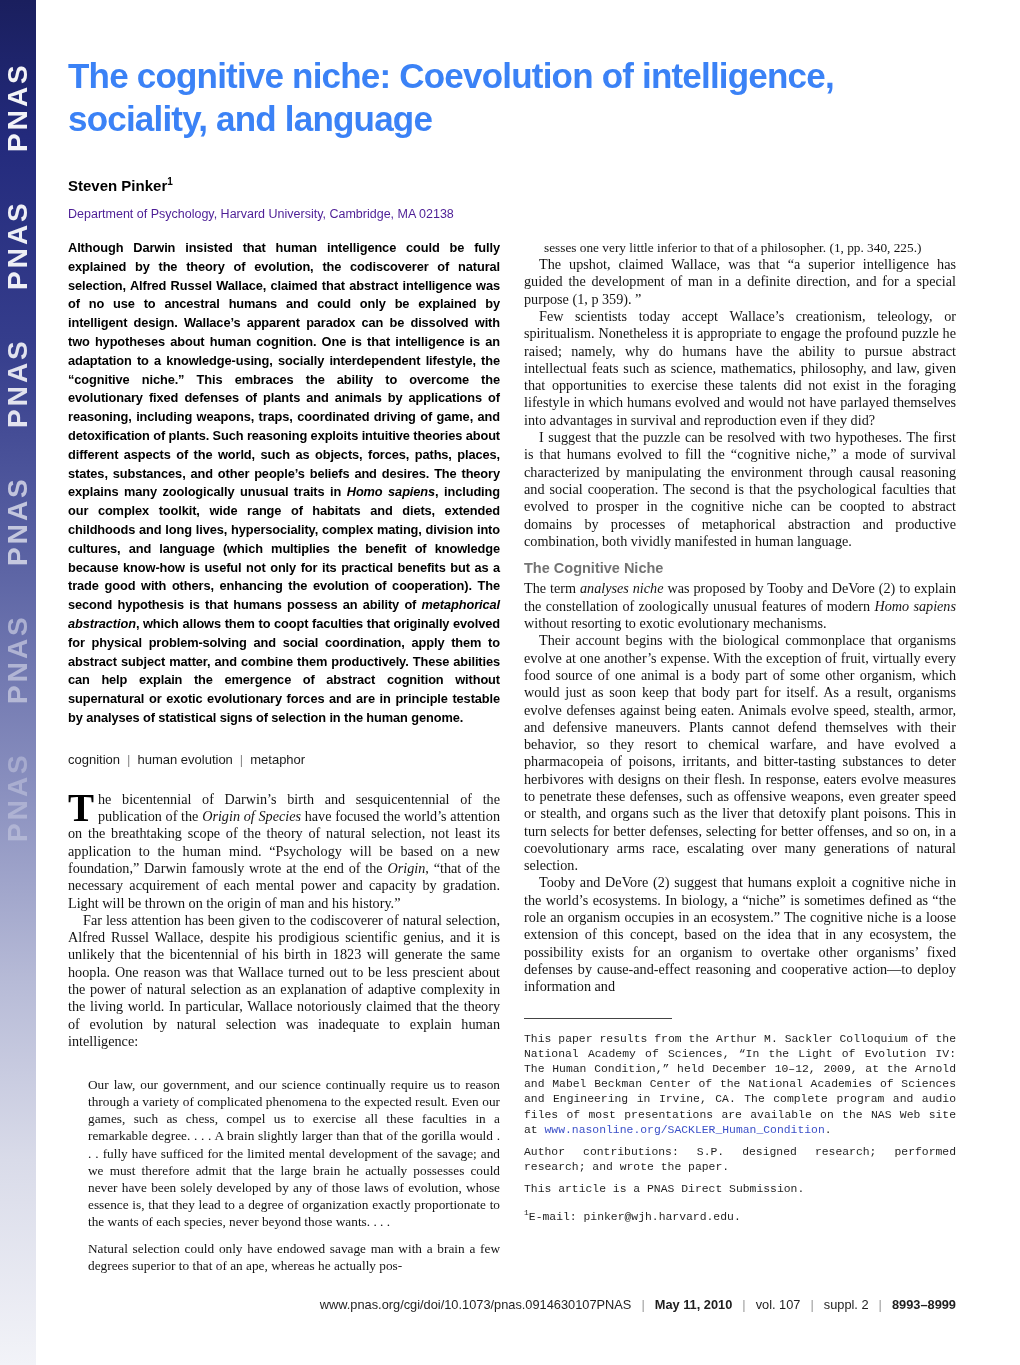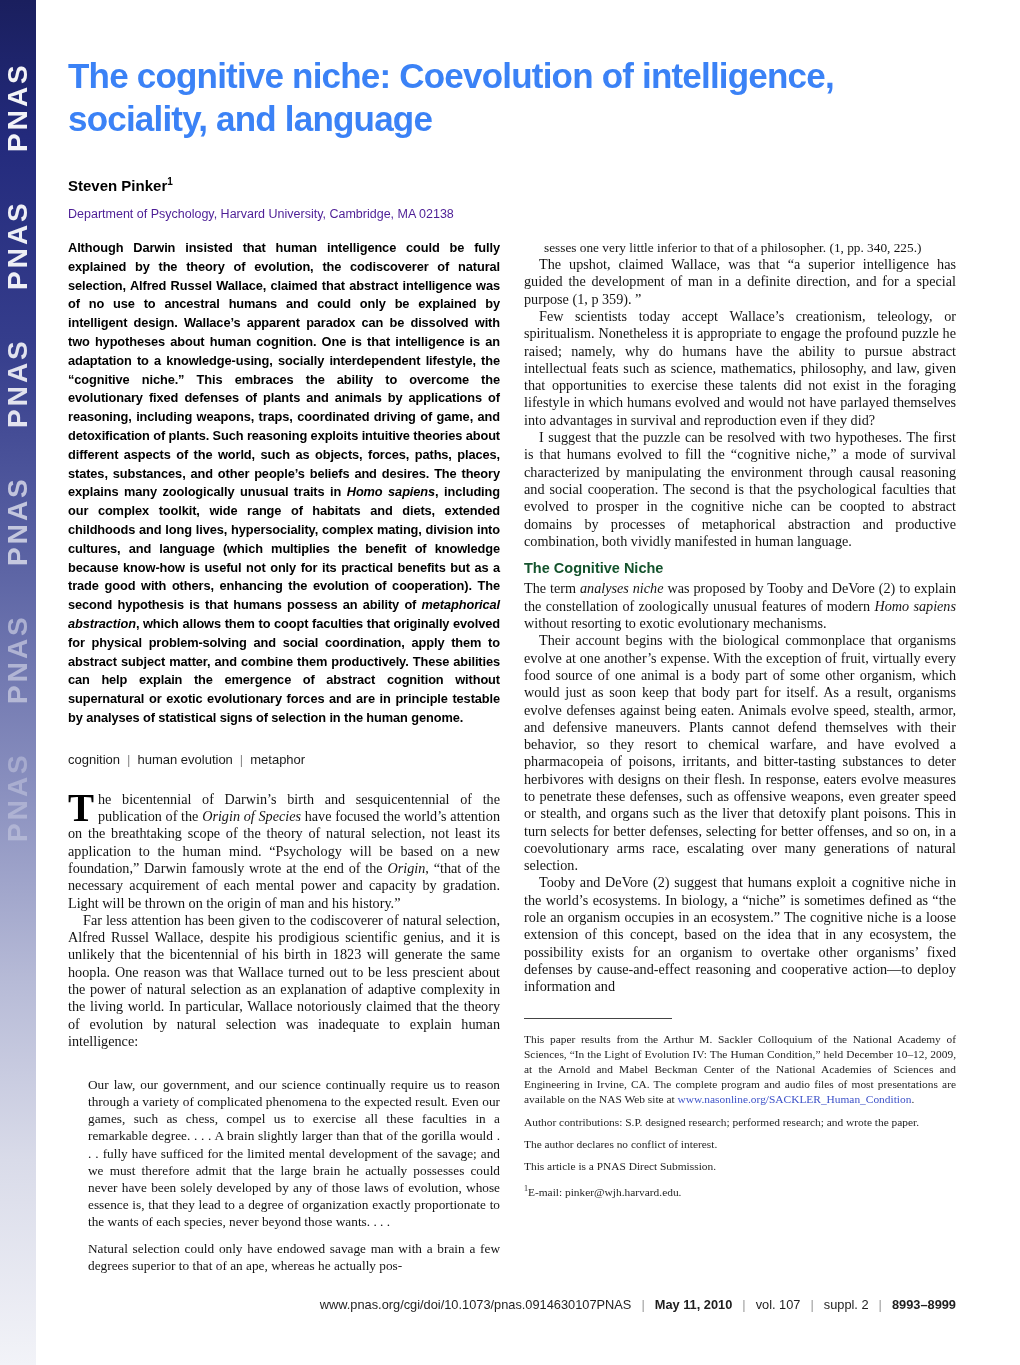--- a/index.html
+++ b/index.html
@@ -56,27 +56,27 @@
   .body p.ind { text-indent:15px; }
   .dropcap { float:left; font-size:39px; line-height:30px; font-weight:700; padding:2px 4px 0 0; color:#000; }
 
   .bq { font-size:13.3px; line-height:17.1px; margin-left:20px; text-align:justify; }
   .bq.first { margin-top:26px; }
   .bq.second { margin-top:10px; }
   .bq.cont { margin-top:0; }
 
   .sect {
     font-family:"Liberation Sans", sans-serif; font-weight:700; font-size:14.5px;
-    color:#14532d; margin:10px 0 3px; text-indent:0; text-align:left;
+    color:#737373; margin:10px 0 3px; text-indent:0; text-align:left;
   }
 
   .fnblock { margin-top:22px; }
   .fnrule { width:148px; border-top:1.4px solid #444; margin-bottom:13px; }
   .fnblock p {
-    font-family:Liberation Serif, serif; font-size:11.4px; line-height:15.2px;
+    font-family:Liberation Mono, monospace; font-size:11.4px; line-height:15.2px;
     color:#1e1e1e; text-align:justify; margin-bottom:7px;
   }
   .fnblock p sup { font-size:8px; }
   .link { color:#3b50c8; cursor:pointer; }
 
   .footer {
     position:absolute; left:68px; width:888px; top:1297px;
     display:flex; justify-content:flex-end; align-items:baseline;
     font-size:12.8px; color:#1e1e1e;
   }
@@ -133,21 +133,20 @@
           <h2 class="sect">The Cognitive Niche</h2>
           <p><span>The term </span><span class="it">analyses niche</span><span> was proposed by Tooby and DeVore (2) to explain the constellation of zoologically unusual features of modern </span><span class="it">Homo sapiens</span><span> without resorting to exotic evolutionary mechanisms.</span></p>
           <p class="ind">Their account begins with the biological commonplace that organisms evolve at one another’s expense. With the exception of fruit, virtually every food source of one animal is a body part of some other organism, which would just as soon keep that body part for itself. As a result, organisms evolve defenses against being eaten. Animals evolve speed, stealth, armor, and defensive maneuvers. Plants cannot defend themselves with their behavior, so they resort to chemical warfare, and have evolved a pharmacopeia of poisons, irritants, and bitter-tasting substances to deter herbivores with designs on their flesh. In response, eaters evolve measures to penetrate these defenses, such as offensive weapons, even greater speed or stealth, and organs such as the liver that detoxify plant poisons. This in turn selects for better defenses, selecting for better offenses, and so on, in a coevolutionary arms race, escalating over many generations of natural selection.</p>
           <p class="ind">Tooby and DeVore (2) suggest that humans exploit a cognitive niche in the world’s ecosystems. In biology, a “niche” is sometimes defined as “the role an organism occupies in an ecosystem.” The cognitive niche is a loose extension of this concept, based on the idea that in any ecosystem, the possibility exists for an organism to overtake other organisms’ fixed defenses by cause-and-effect reasoning and cooperative action—to deploy information and</p>
         </div>
 
         <div class="fnblock">
           <div class="fnrule"></div>
           <p><span>This paper results from the Arthur M. Sackler Colloquium of the National Academy of Sciences, “In the Light of Evolution IV: The Human Condition,” held December 10–12, 2009, at the Arnold and Mabel Beckman Center of the National Academies of Sciences and Engineering in Irvine, CA. The complete program and audio files of most presentations are available on the NAS Web site at </span><span class="link">www.nasonline.org/SACKLER_Human_Condition</span><span>.</span></p>
           <p>Author contributions: S.P. designed research; performed research; and wrote the paper.</p>
-          <p>The author declares no conflict of interest.</p>
           <p>This article is a PNAS Direct Submission.</p>
           <p><sup>1</sup><span>E-mail: pinker@wjh.harvard.edu.</span></p>
         </div>
       </div>
 
     </div>
   </div>
 
   <div class="footer">
     <span>www.pnas.org/cgi/doi/10.1073/pnas.0914630107</span>

